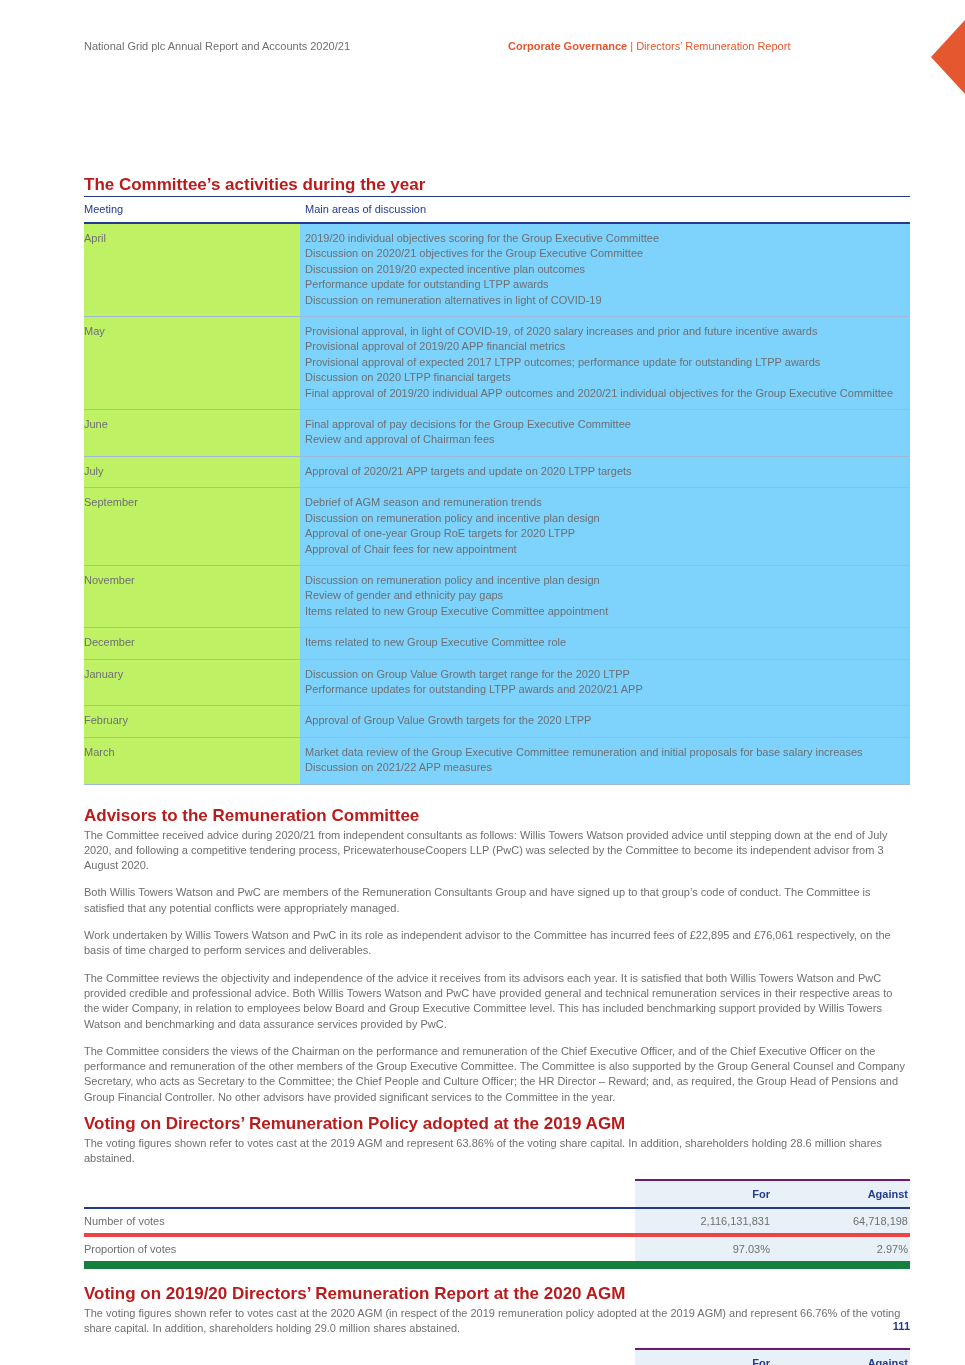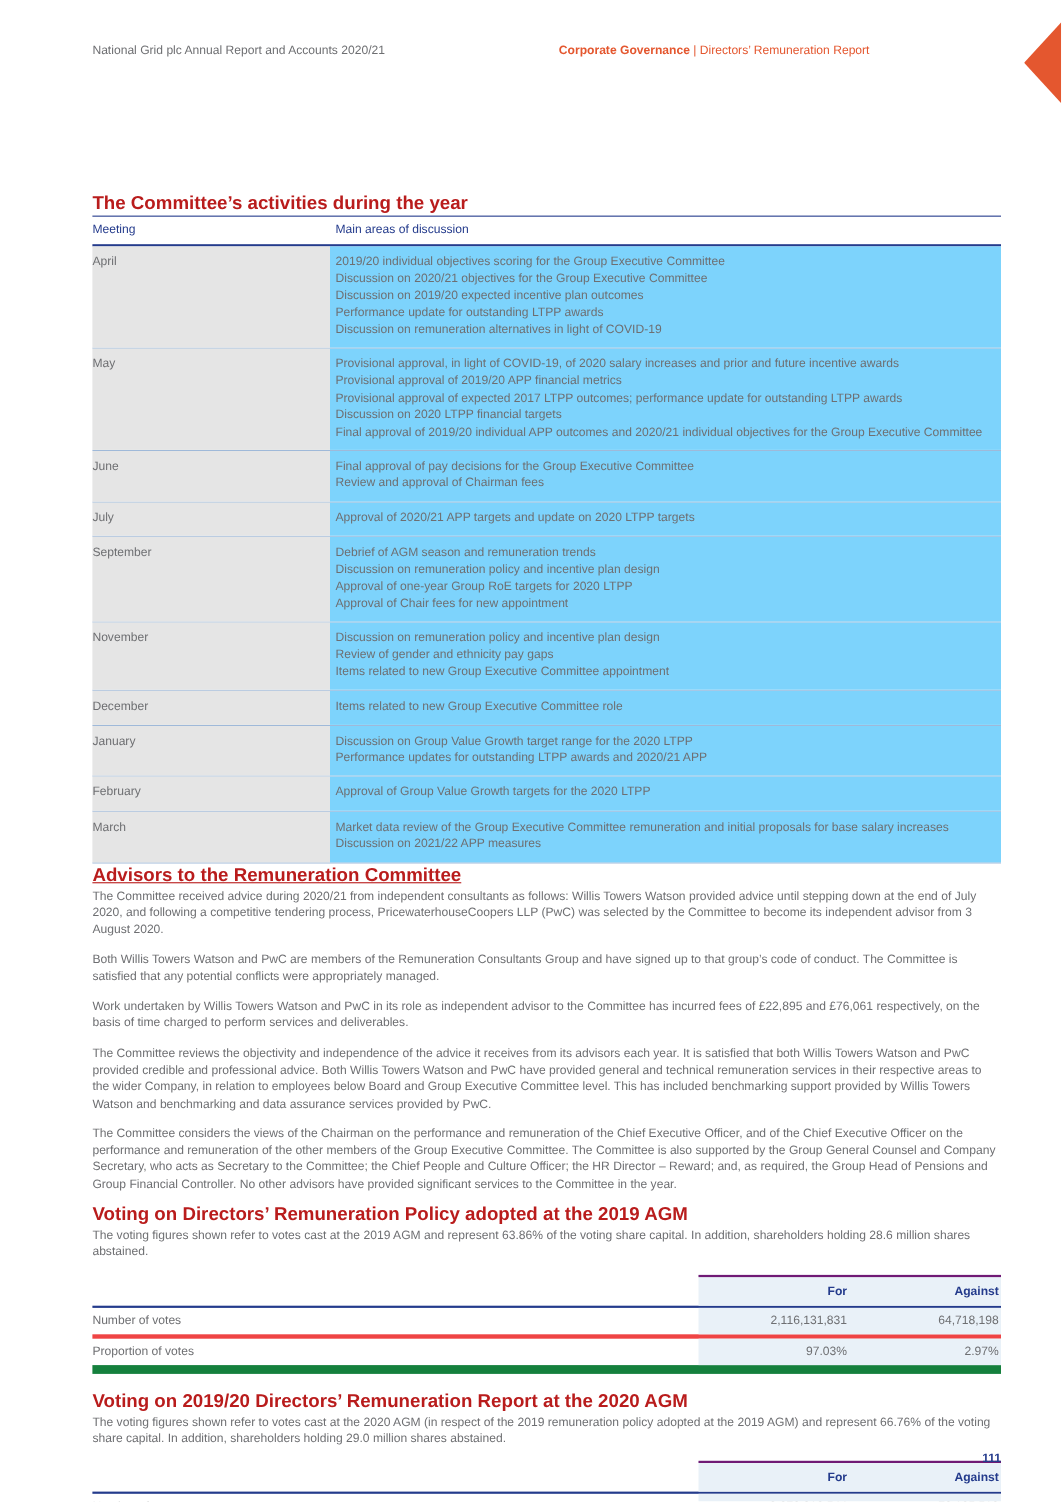--- a/index.html
+++ b/index.html
@@ -35,28 +35,28 @@
     display:flex; border-bottom:2px solid #243b8c;
     font-size:11px; font-weight:normal; color:#243b8c;
     padding:6px 0 7px 0;
   }
   .act-header .c1 { width:216px; }
   .act-header .c2 { flex:1; padding-left:5px; }
   .act-row { display:flex; border-bottom:1px solid #9fb9d9; }
   .act-row:last-of-type { border-bottom:2px solid #243b8c; }
   .act-row .c1 {
     width:216px; padding:7px 10px 8px 0;
-    font-size:11px; color:#6e6f72; line-height:15.4px; background:#e5e5e5;
+    font-size:11px; color:#6e6f72; line-height:15.4px; background:#bef264;
   }
   .act-row .c2 {
     flex:1; background:#7dd3fc; padding:7px 8px 8px 5px;
     font-size:11px; color:#6e6f72; line-height:15.4px;
   }
   
-  .prose-heading { margin-top:4px; margin-bottom:5px;text-decoration:underline; }
+  .prose-heading { margin-top:24px; margin-bottom:5px; }
   p.body-text {
     font-size:11px; color:#6e6f72; line-height:15.3px; margin-bottom:12px;
     width:826px;
   }
   
   .vote-heading { margin-top:6px; margin-bottom:5px; }
   .vote-table { margin-top:10px; margin-bottom:18px; }
   .vt-row { display:flex; align-items:stretch; }
   .vt-label {
     flex:1; font-size:11px; color:#6e6f72;

